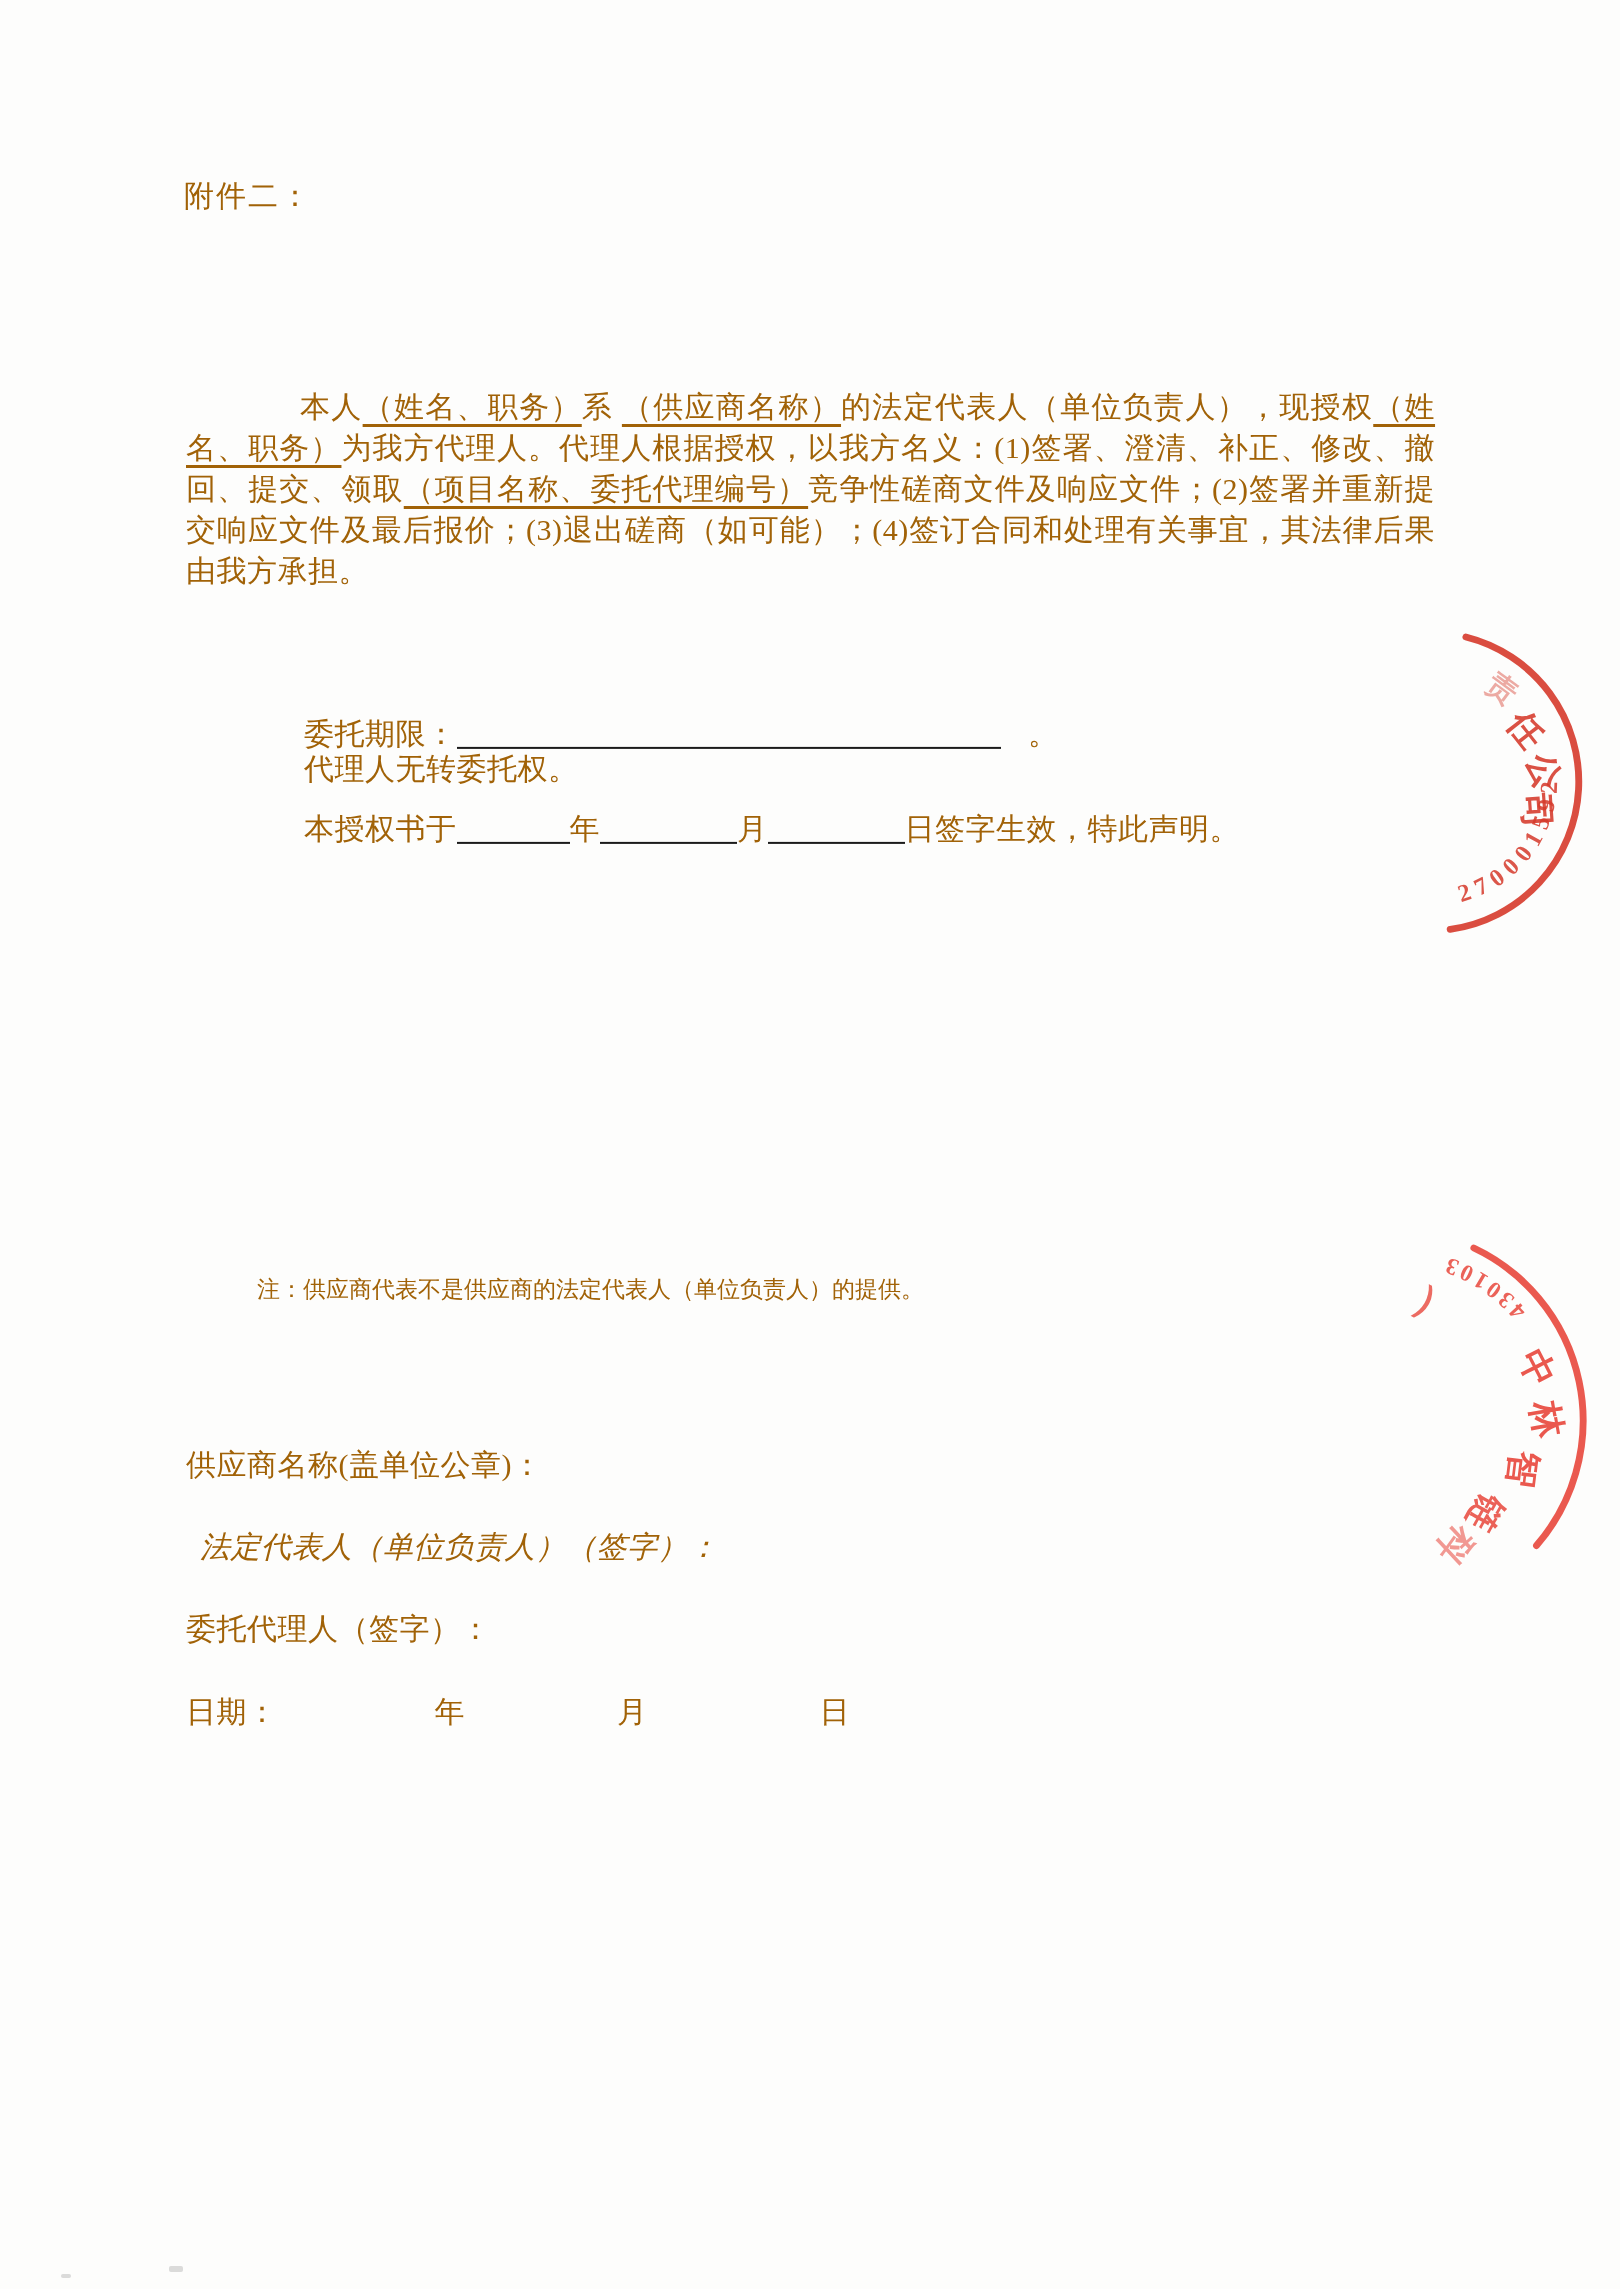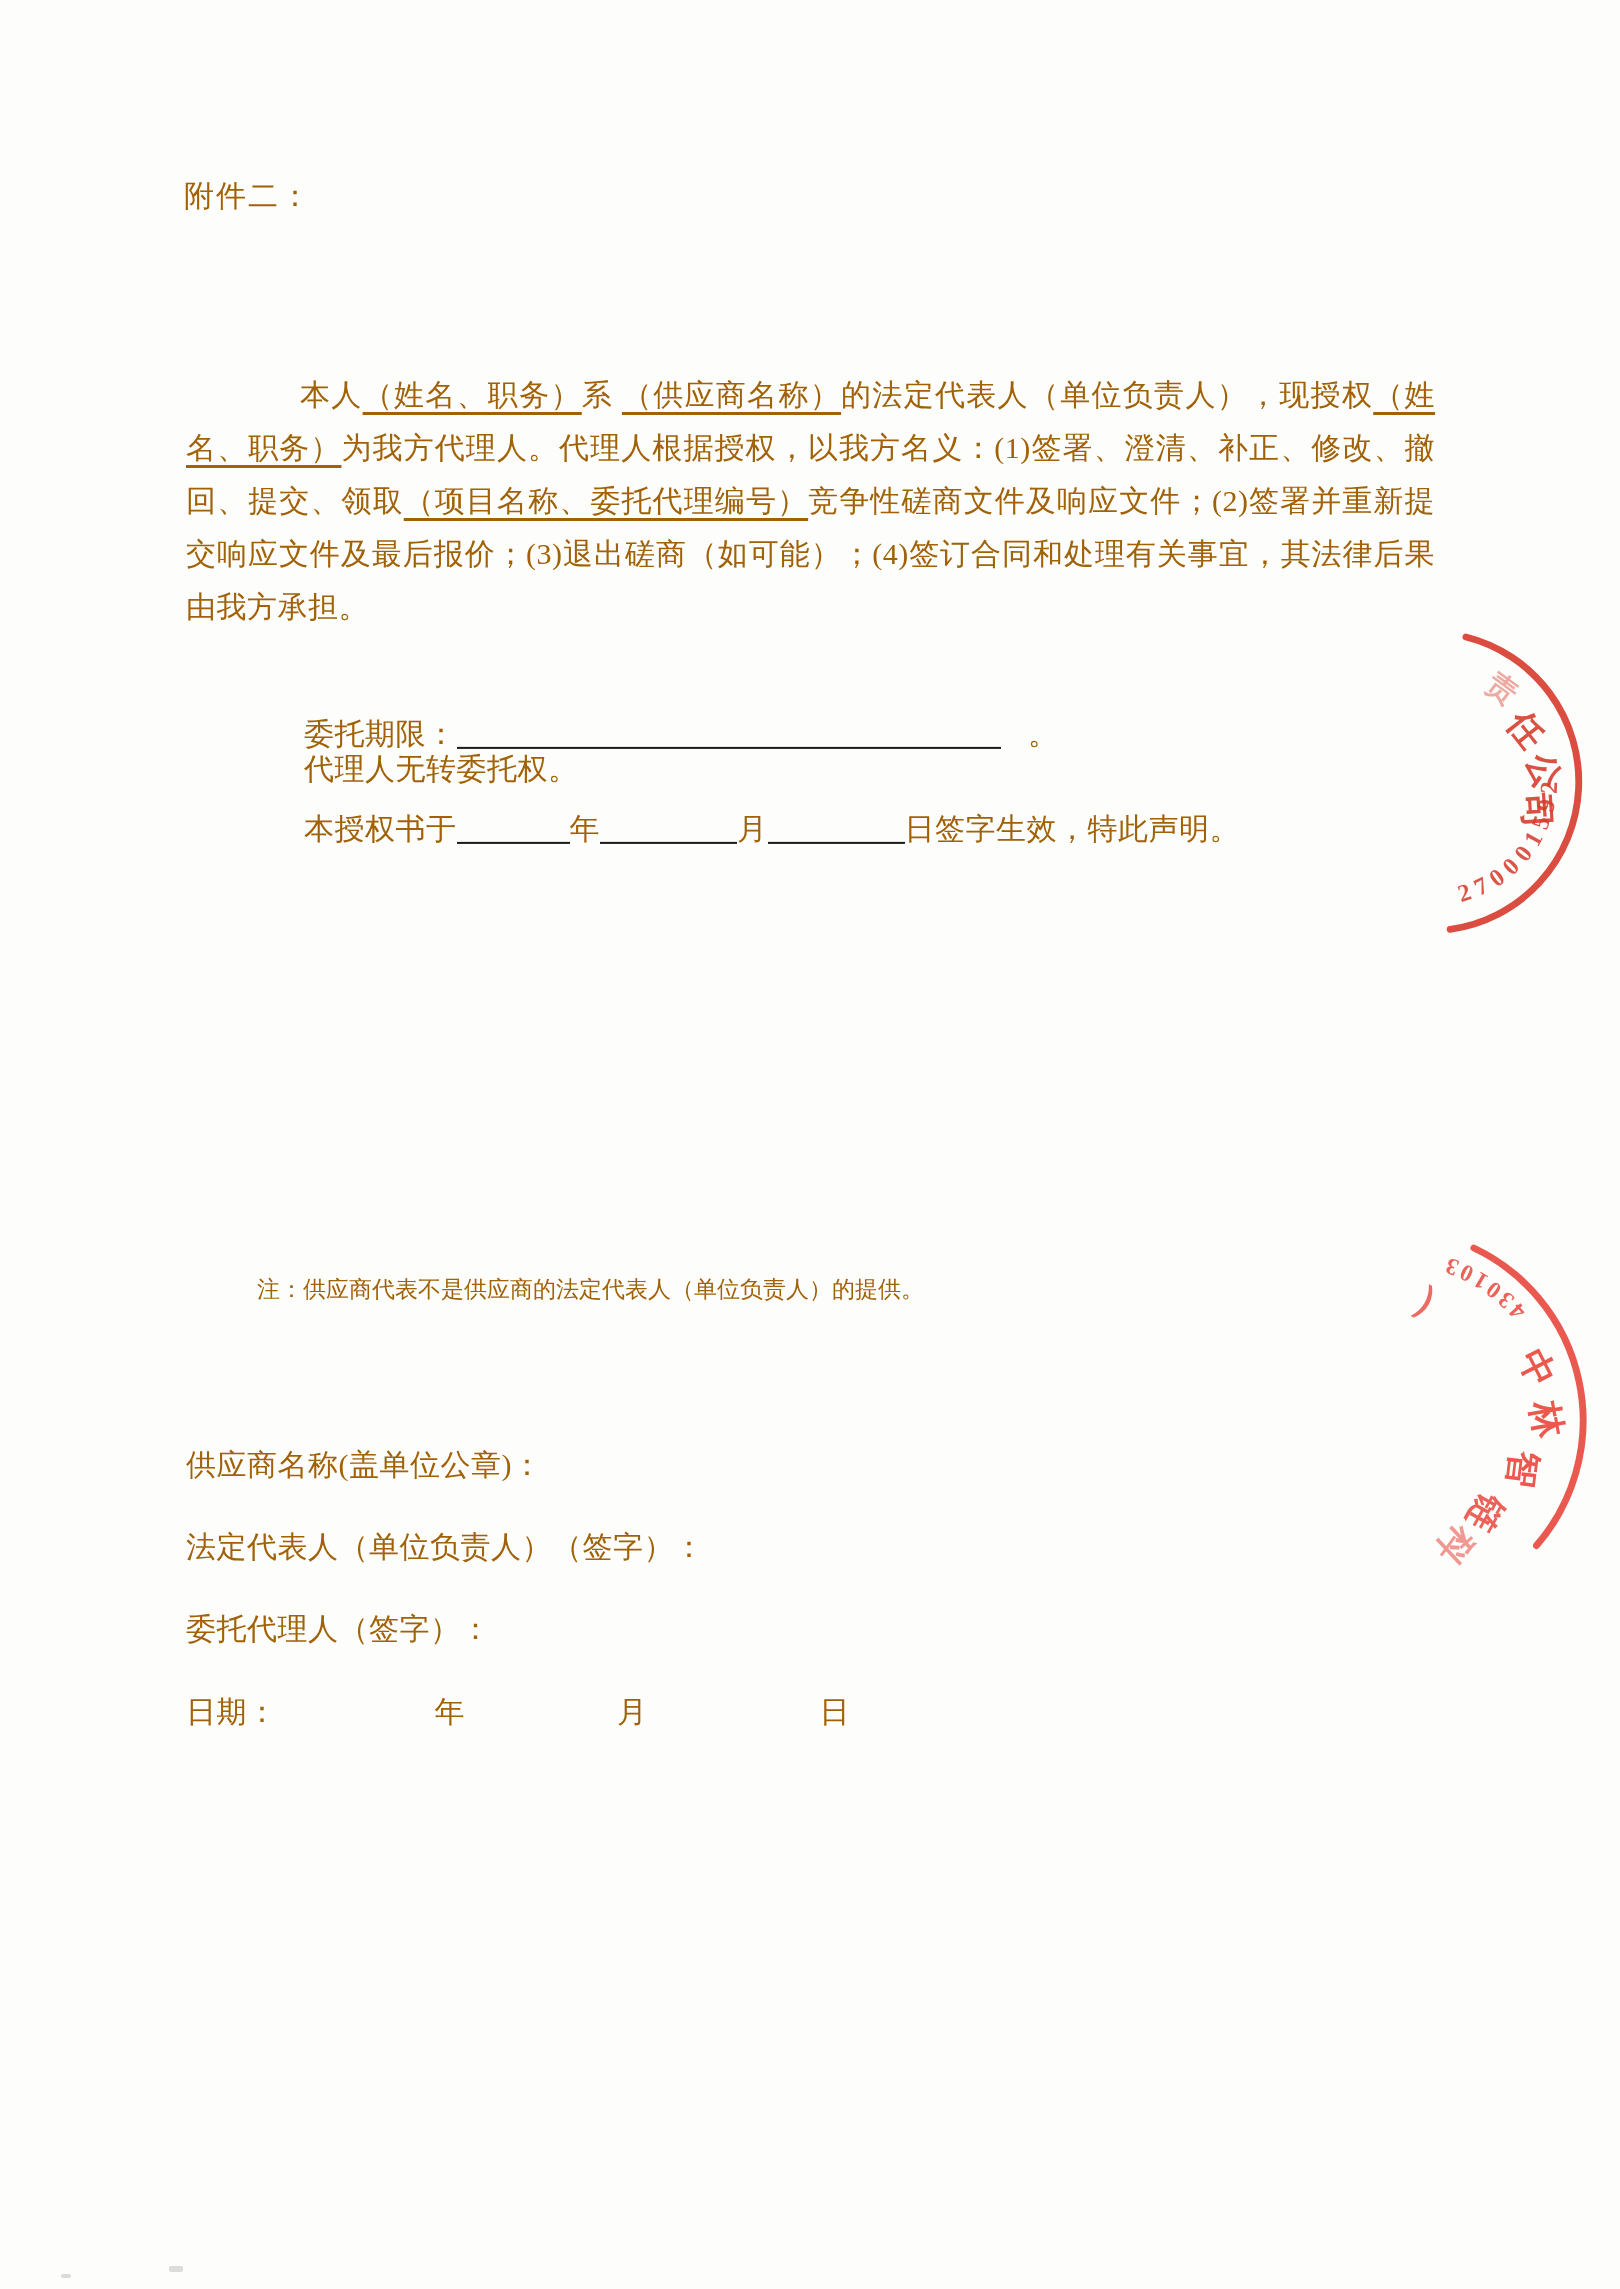--- a/index.html
+++ b/index.html
@@ -10,22 +10,22 @@
     overflow:hidden;
     font-family:"Liberation Serif", serif;
     color:#a16207;
   }
   .abs{position:absolute;}
   .attachment{left:184px;top:176px;font-size:30px;letter-spacing:2px;}
   .doc-title{left:0;top:280px;width:1620px;text-align:center;
     font-size:40px;font-weight:bold;letter-spacing:2.9px;
     font-family:"Liberation Sans", sans-serif;}
   .body-para{
-    left:186px;top:368px;width:1249px;
-    font-size:30px;line-height:53px;
+    left:186px;top:386px;width:1249px;
+    font-size:30px;line-height:41px;
     text-align:justify;text-indent:114px;
     letter-spacing:0.5px;
   }
   .line{font-size:30px;letter-spacing:0.5px;white-space:nowrap;}
   .term-line{left:304px;top:667px;margin-top:43px;}
   .no-sub{left:304px;top:749px;}
   .effective{left:304px;top:805px;}
   .useg{text-decoration:underline;text-underline-offset:6.9px;text-decoration-thickness:2.5px;}
   .blank{display:inline-block;border-bottom:2.5px solid #1b1b1b;height:1.05em;vertical-align:baseline;transform:translateY(4.9px);}
   .gap{display:inline-block;}
@@ -35,21 +35,21 @@
     display:grid;grid-template-columns:1fr 1fr;grid-template-rows:1fr 1fr;
   }
   .idcell{
     display:flex;align-items:center;justify-content:center;
     font-size:29px;letter-spacing:1px;
   }
   .idcell.c-right{border-left:4.9px solid #161616;}
   .idcell.r-bottom{border-top:3.9px solid #161616;}
   .note-line{left:257px;top:1274px;font-size:23px;}
   .supplier-line{left:186px;top:1445px;}
-  .legal-line{left:186px;top:1527px;}
+  .legal-line{left:200px;top:1527px;font-style:italic;}
   .agent-line{left:186px;top:1609px;}
   .date-line{left:186px;top:1692px;}
   .stamp{pointer-events:none;}
   .stamp text{font-family:"Liberation Serif", serif;font-weight:bold;}
   .scan-mark{background:#9a9a9a;opacity:.35;border-radius:2px;}
 </style>
 </head>
 <body>
 
 <div class="page">

